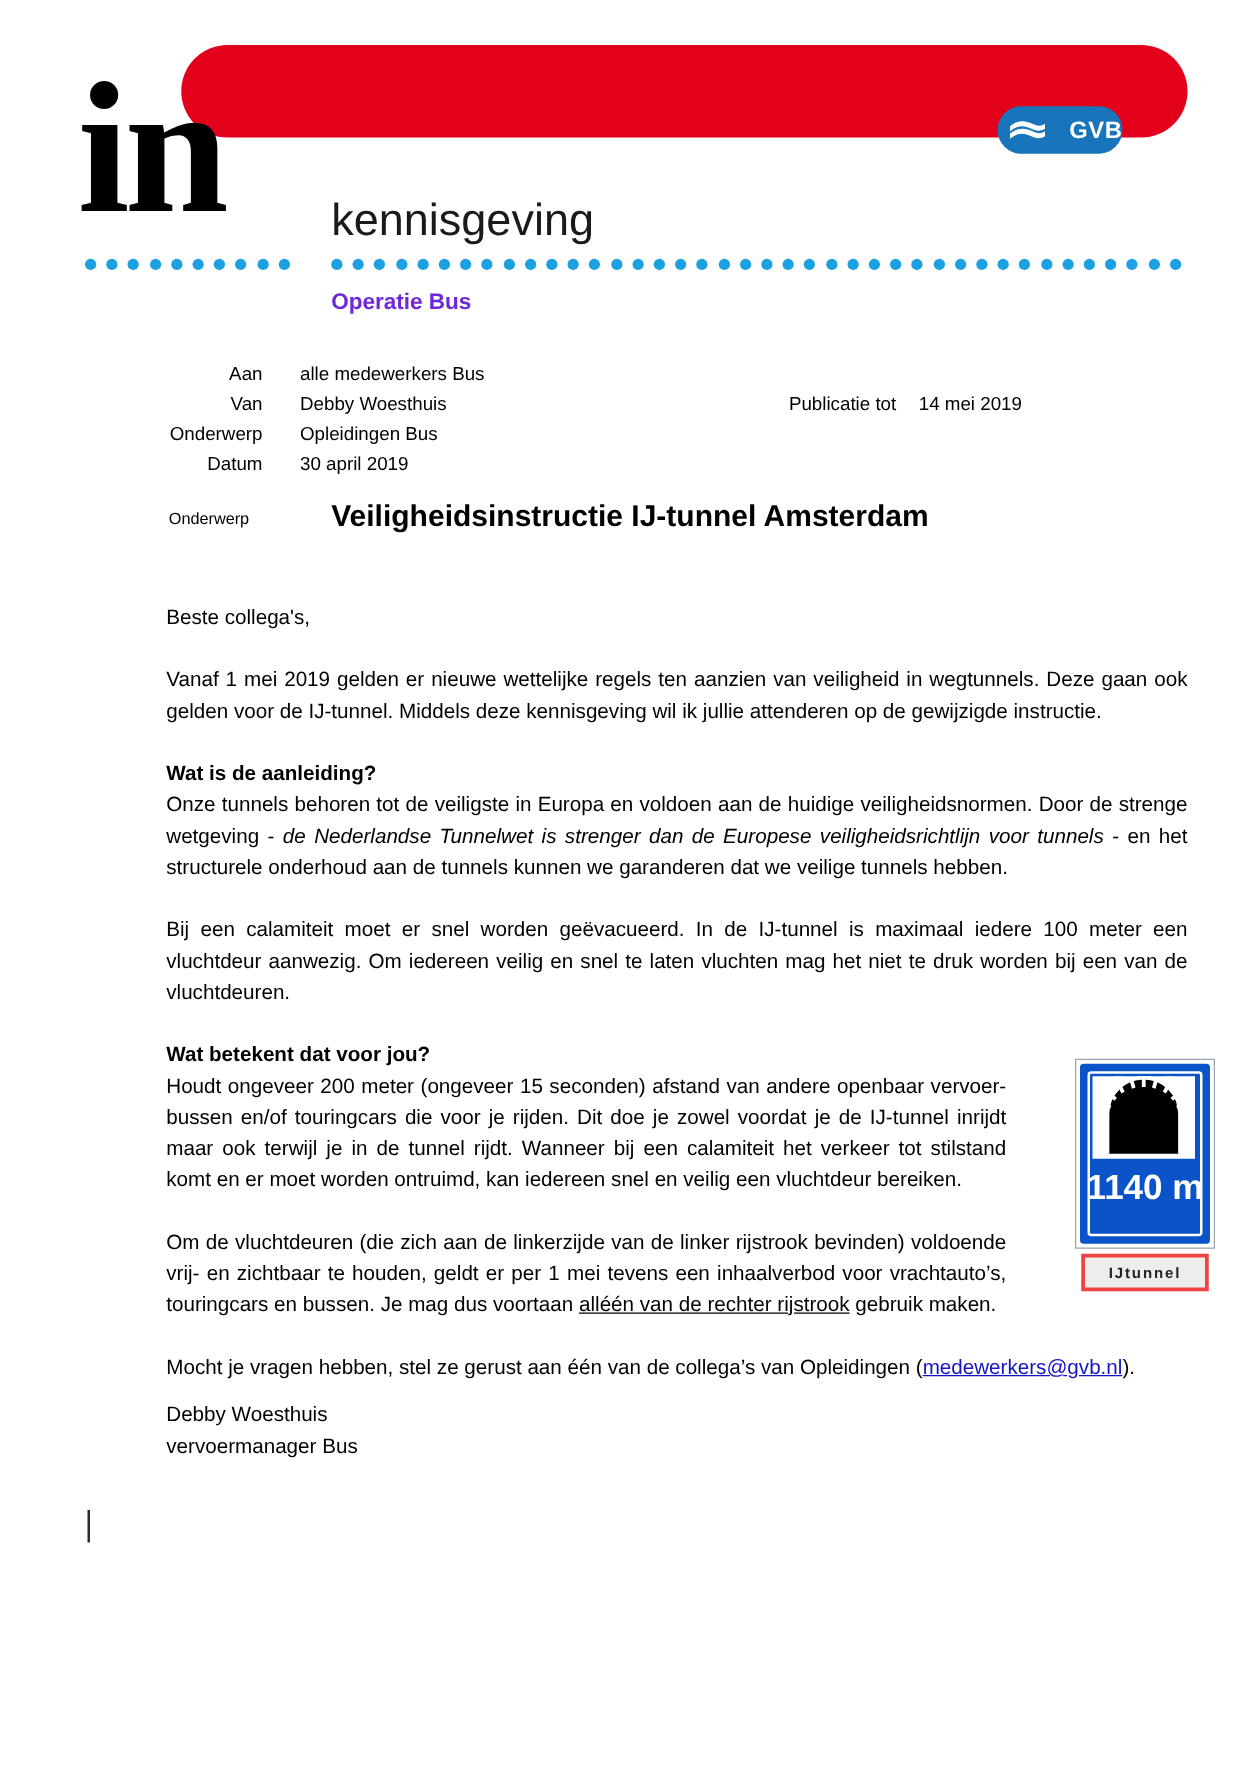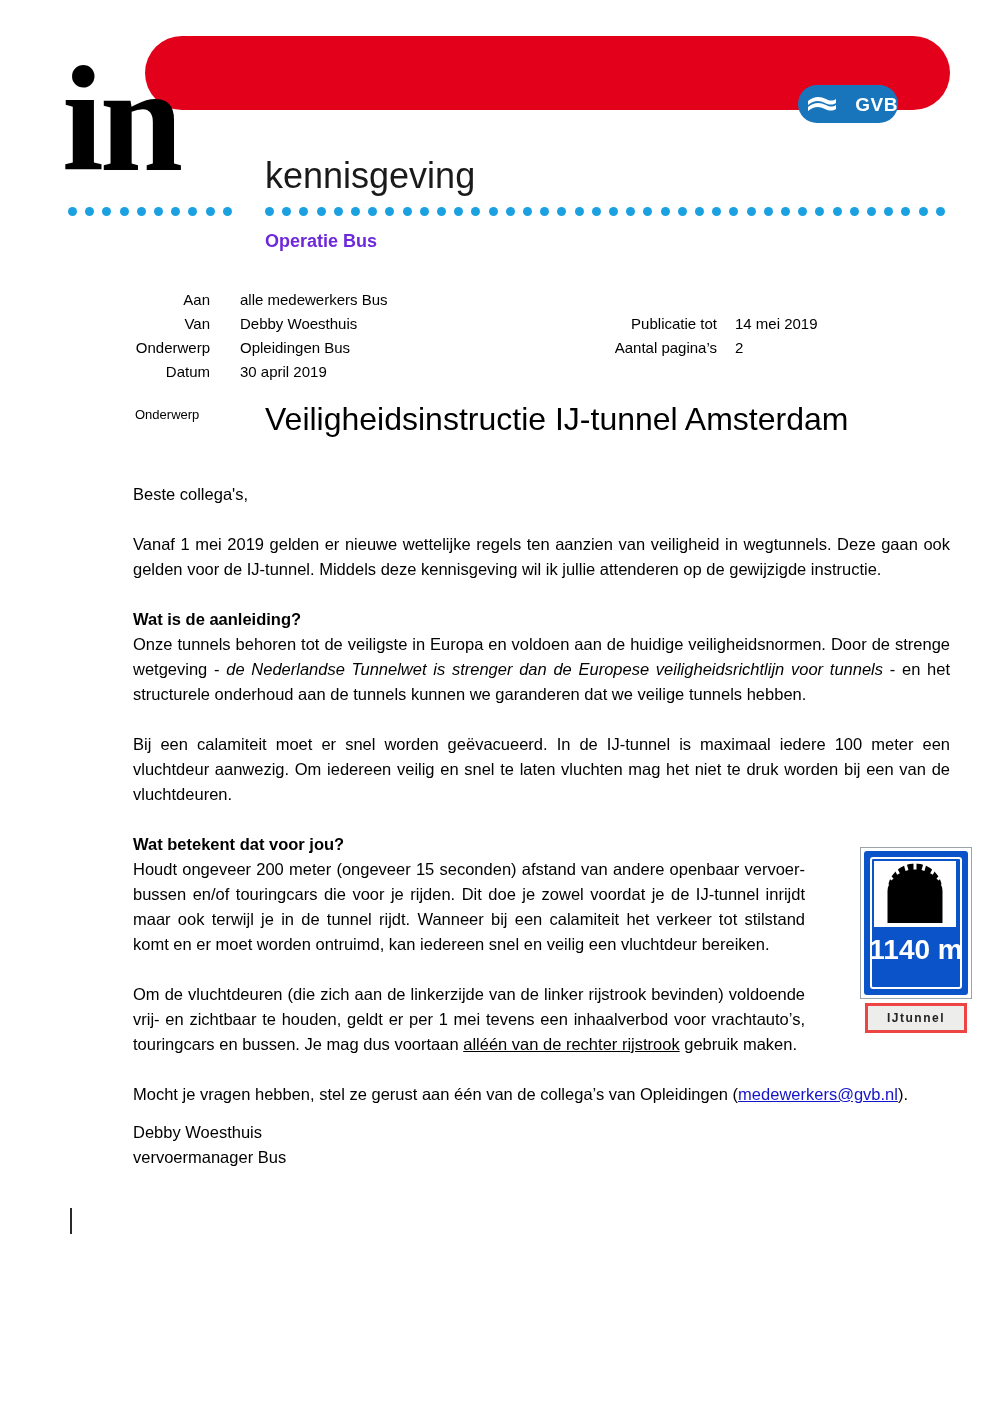--- a/index.html
+++ b/index.html
@@ -137,22 +137,22 @@
     position: absolute;
     left: 135px;
     top: 408px;
     font-size: 13px;
     line-height: 1;
   }
   #subject-title {
     position: absolute;
     left: 265px;
     top: 400px;
-    font-size: 32px;
-    font-weight: normal;
+    font-size: 24px;
+    font-weight: bold;
     line-height: 1.2;
     white-space: nowrap;
   }
 
   
   #body-area {
     position: absolute;
     left: 133px;
     top: 482px;
     width: 817px;
@@ -365,24 +365,20 @@
     <div class="meta-label">Datum</div>
     <div class="meta-value">30 april 2019</div>
   </div>
 </div>
 
 <div id="meta-right">
   <div class="meta-row">
     <div class="meta-label">Publicatie tot</div>
     <div class="meta-value">14 mei 2019</div>
   </div>
-  <div class="meta-row">
-    <div class="meta-label">Aantal pagina’s</div>
-    <div class="meta-value">2</div>
-  </div>
 </div>
 
 <div id="subject-label">Onderwerp</div>
 <div id="subject-title">Veiligheidsinstructie IJ-tunnel Amsterdam</div>
 
 <div id="sign-figure">
   <div id="sign-plate">
     <div id="sign-blue">
       <div id="sign-inner-border"></div>
     </div>

